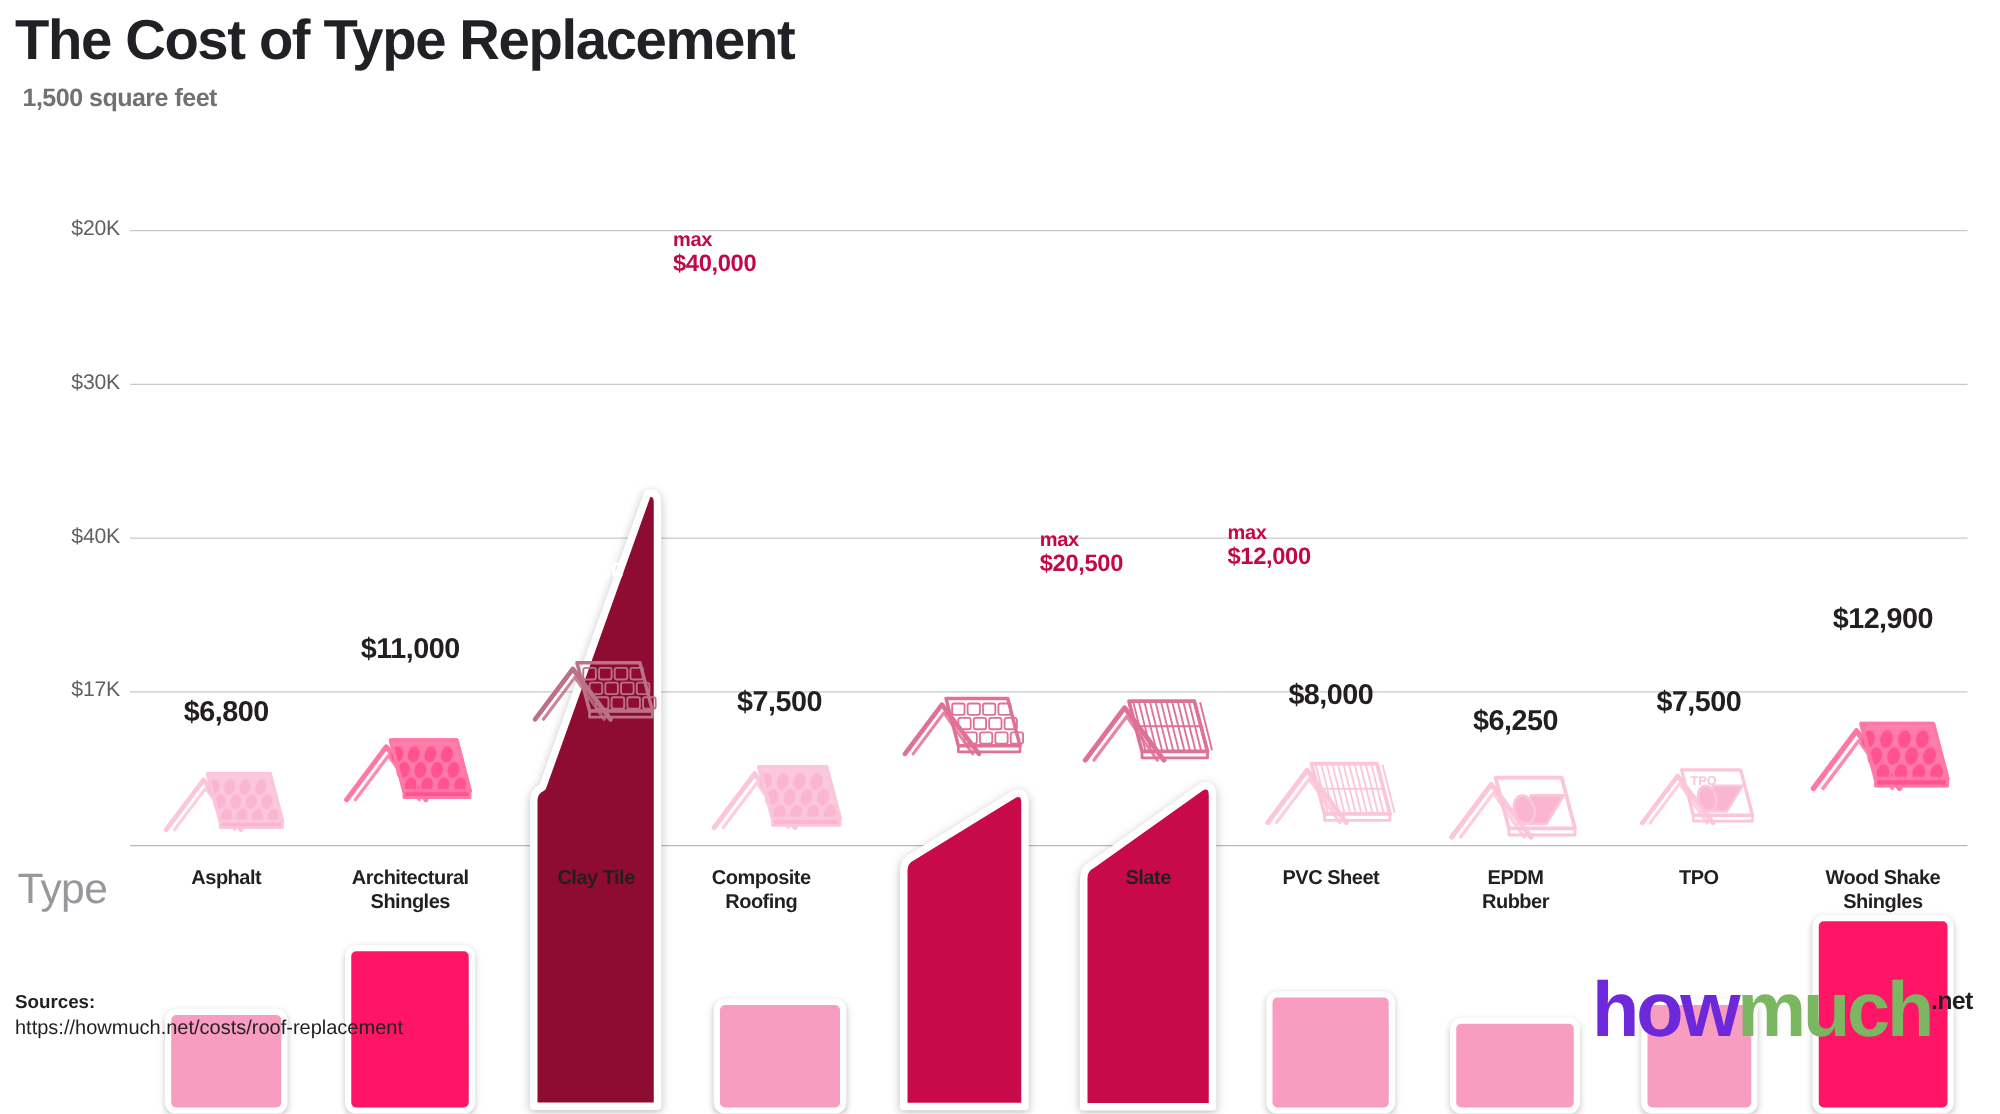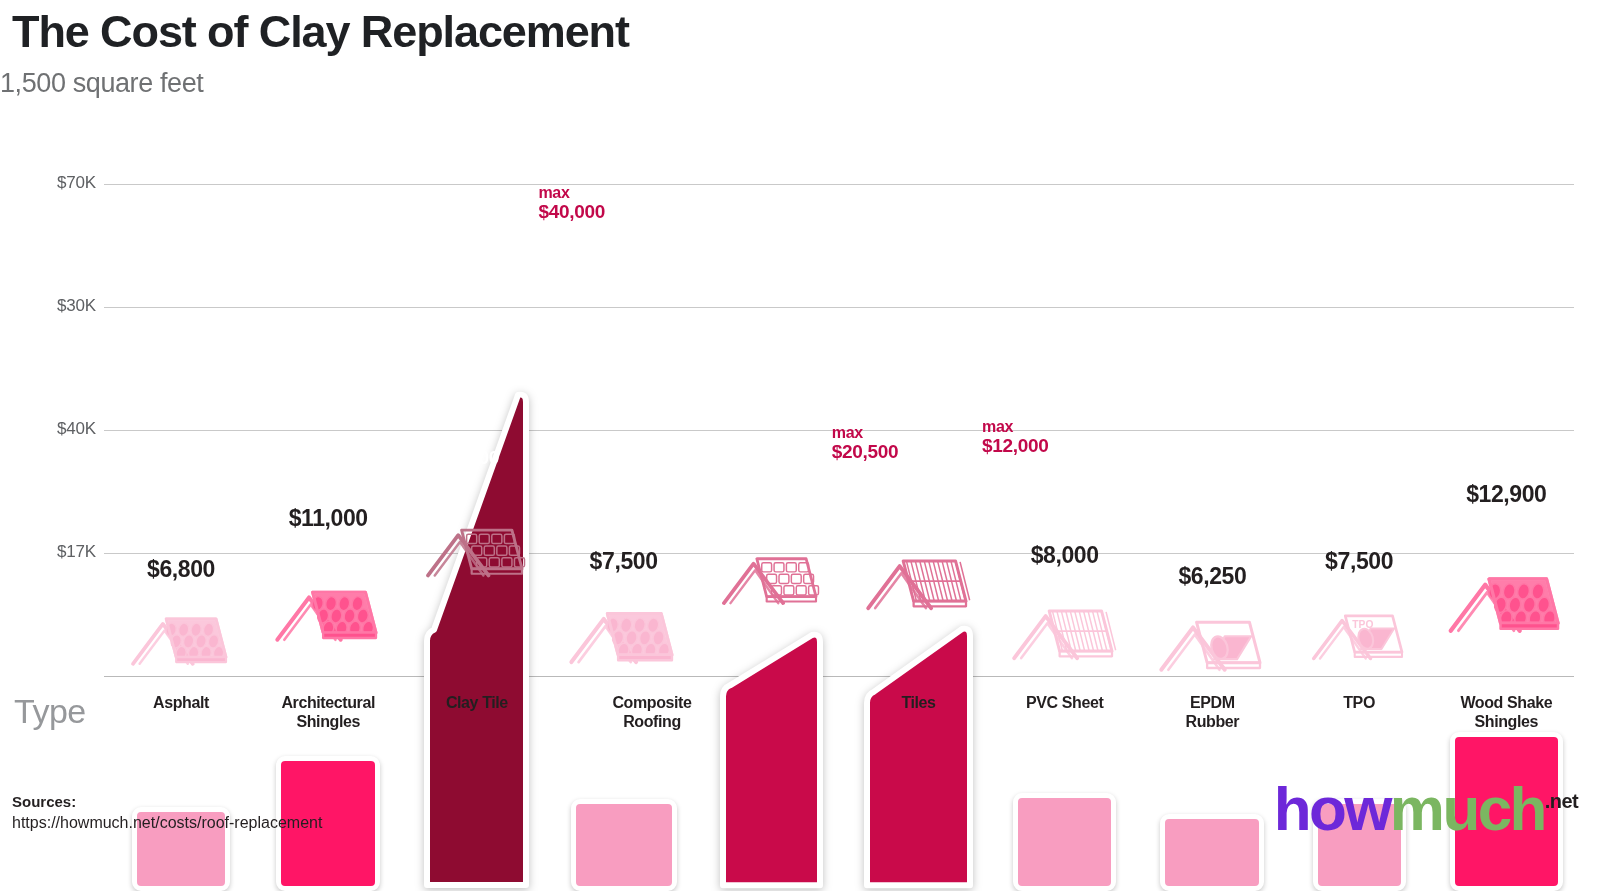--- a/index.html
+++ b/index.html
@@ -10,22 +10,22 @@
   }
   .page{position:absolute;inset:0;}
 
   
   .title{
     position:absolute;left:12px;top:6px;
     font-size:45px;font-weight:bold;color:#1f2124;letter-spacing:-1.1px;
     white-space:nowrap;
   }
   .subtitle{
-    position:absolute;left:0;top:68px;
-    font-size:27px;font-weight:normal;color:#6f7173;letter-spacing:-0.4px;
+    position:absolute;left:18px;top:68px;
+    font-size:20px;font-weight:bold;color:#6f7173;letter-spacing:-0.4px;
     white-space:nowrap;
   }
 
   
   .plot{position:absolute;left:0;top:0;width:1600px;height:891px;}
   .gridline{
     position:absolute;left:104px;width:1470px;height:1px;
     background:#c9c9c9;
   }
   .gridline.base{background:#b9b9b9;}
@@ -93,33 +93,33 @@
   }
   .logo .how{color:#6d28d9;}
   .logo .much{color:#7bb661;}
   .logo .net{font-size:20px;letter-spacing:-0.6px;color:#231f20;vertical-align:super;}
 </style>
 </head>
 <body>
 
 <div class="page">
 
-  <div class="title">The Cost of Clay Replacement</div>
+  <div class="title">The Cost of Type Replacement</div>
   <div class="subtitle">1,500 square feet</div>
 
   <div class="plot" id="plot">
       <div class="gridline base" style="top: 676px;"></div>
       <div class="gridline" style="top: 553px;"></div>
       <div class="ytick" style="top: 542px; left: 0px; width: 96px;">$17K</div>
       <div class="gridline" style="top: 430px;"></div>
       <div class="ytick" style="top: 419px; left: 0px; width: 96px;">$40K</div>
       <div class="gridline" style="top: 307px;"></div>
       <div class="ytick" style="top: 296px; left: 0px; width: 96px;">$30K</div>
       <div class="gridline" style="top: 184px;"></div>
-      <div class="ytick" style="top: 173px; left: 0px; width: 96px;">$70K</div>
+      <div class="ytick" style="top: 173px; left: 0px; width: 96px;">$20K</div>
       <div class="bar bar-simple" style="left: 132px; width: 98px; height: 83.64px; background: rgb(248, 157, 192);"></div>
       <div class="roof-icon" style="left: 127.847px; top: 599.299px; transform: scale(0.830508); transform-origin: left top;">
         <svg width="128" height="84" viewBox="0 0 128 84">
     <path d="M6 78 L42 30 L78 78" fill="none" stroke="rgb(251,198,218)" stroke-width="4.5" stroke-linecap="round" stroke-linejoin="round"></path>
     <path d="M14 78 L44 38 L72 78" fill="none" stroke="rgb(251,198,218)" stroke-width="3" stroke-linecap="round" stroke-linejoin="round" opacity="0.85"></path>
 
       <path d="M46 24 L106 24 L118 70 L58 70 Z" fill="rgb(250,182,208)" stroke="rgb(251,198,218)" stroke-width="3.4" stroke-linejoin="round" opacity="0.75"></path>
       <ellipse cx="52" cy="37" rx="6" ry="8" fill="rgb(250,182,208)" stroke="rgb(251,198,218)" stroke-width="1.6" transform="rotate(12 52 37)"></ellipse>
           <ellipse cx="67" cy="37" rx="6" ry="8" fill="rgb(250,182,208)" stroke="rgb(251,198,218)" stroke-width="1.6" transform="rotate(12 67 37)"></ellipse>
           <ellipse cx="82" cy="37" rx="6" ry="8" fill="rgb(250,182,208)" stroke="rgb(251,198,218)" stroke-width="1.6" transform="rotate(12 82 37)"></ellipse>
@@ -209,21 +209,21 @@
           <ellipse cx="103" cy="51" rx="6" ry="8" fill="rgb(250,182,208)" stroke="rgb(251,198,218)" stroke-width="1.6" transform="rotate(12 103 51)"></ellipse>
           <ellipse cx="64" cy="65" rx="6" ry="8" fill="rgb(250,182,208)" stroke="rgb(251,198,218)" stroke-width="1.6" transform="rotate(12 64 65)"></ellipse>
           <ellipse cx="79" cy="65" rx="6" ry="8" fill="rgb(250,182,208)" stroke="rgb(251,198,218)" stroke-width="1.6" transform="rotate(12 79 65)"></ellipse>
           <ellipse cx="94" cy="65" rx="6" ry="8" fill="rgb(250,182,208)" stroke="rgb(251,198,218)" stroke-width="1.6" transform="rotate(12 94 65)"></ellipse>
           <ellipse cx="109" cy="65" rx="6" ry="8" fill="rgb(250,182,208)" stroke="rgb(251,198,218)" stroke-width="1.6" transform="rotate(12 109 65)"></ellipse>
       <path d="M46 24 L106 24 L118 70 L58 70 Z" fill="none" stroke="rgb(251,198,218)" stroke-width="3.4" stroke-linejoin="round"></path>
       <path d="M58 70 L118 70 L118 76 L58 76 Z" fill="rgb(250,182,208)" stroke="rgb(251,198,218)" stroke-width="2.6" stroke-linejoin="round"></path>
         </svg>
       </div>
       <div class="value-label" style="left: 523.6px; width: 200px; top: 547.75px;">$7,500</div>
-      <div class="cat-label" style="left: 542px; width: 220px;"><span>Composite</span><br><span>Roofing</span></div>
+      <div class="cat-label" style="left: 499px; width: 220px;"><span>Composite</span><br><span>Roofing</span></div>
       <div class="bar bar-range" style="left: 716.8px; width: 109px; height: 264.15px;">
         <svg width="109" height="264.15">
           <path d="M6 258.15 L6 69.35 Q6 61.349999999999994 13 58.349999999999994 L95 8 Q103 6 103 15 L103 258.15 Z" fill="#C90A4A" stroke="#ffffff" stroke-width="6" stroke-linejoin="round"></path>
         </svg>
       </div>
       <div class="roof-icon" style="left: 718.69px; top: 539.139px; transform: scale(0.822034); transform-origin: left top;">
         <svg width="128" height="84" viewBox="0 0 128 84">
     <path d="M6 78 L42 30 L78 78" fill="none" stroke="rgb(224,113,150)" stroke-width="4.5" stroke-linecap="round" stroke-linejoin="round"></path>
     <path d="M14 78 L44 38 L72 78" fill="none" stroke="rgb(224,113,150)" stroke-width="3" stroke-linecap="round" stroke-linejoin="round" opacity="0.85"></path>
 
@@ -268,21 +268,21 @@
           <line x1="95.9" y1="25" x2="106.9" y2="69" stroke="rgb(224,113,150)" stroke-width="1.7"></line>
           <line x1="101" y1="25" x2="112" y2="69" stroke="rgb(224,113,150)" stroke-width="1.7"></line>
           <line x1="106.1" y1="25" x2="117.1" y2="69" stroke="rgb(224,113,150)" stroke-width="1.7"></line>
           <line x1="111.19999999999999" y1="25" x2="122.19999999999999" y2="69" stroke="rgb(224,113,150)" stroke-width="1.7"></line>
       <line x1="52" y1="47" x2="112" y2="47" stroke="rgb(224,113,150)" stroke-width="2"></line>
       <path d="M58 70 L118 70 L118 76 L58 76 Z" fill="none" stroke="rgb(224,113,150)" stroke-width="2.6" stroke-linejoin="round"></path>
         </svg>
       </div>
       <div class="minmax inside" style="left: 872px; top: 492.35px;"><span>min</span><span class="num">$15,500</span></div>
       <div class="minmax outside" style="left: 982px; top: 418.7px;"><span>max</span><span class="num">$12,000</span></div>
-      <div class="cat-label" style="left: 808.5px; width: 220px;"><span>Tiles</span></div>
+      <div class="cat-label" style="left: 808.5px; width: 220px;"><span>Slate</span></div>
       <div class="bar bar-simple" style="left: 1013.2px; width: 103px; height: 98.4px; background: rgb(248, 157, 192);"></div>
       <div class="roof-icon" style="left: 1008.84px; top: 590.139px; transform: scale(0.872881); transform-origin: left top;">
         <svg width="128" height="84" viewBox="0 0 128 84">
     <path d="M6 78 L42 30 L78 78" fill="none" stroke="rgb(251,198,218)" stroke-width="4.5" stroke-linecap="round" stroke-linejoin="round"></path>
     <path d="M14 78 L44 38 L72 78" fill="none" stroke="rgb(251,198,218)" stroke-width="3" stroke-linecap="round" stroke-linejoin="round" opacity="0.85"></path>
 
       <path d="M46 24 L106 24 L118 70 L58 70 Z" fill="none" stroke="rgb(251,198,218)" stroke-width="3.4" stroke-linejoin="round"></path>
       <line x1="50" y1="25" x2="61" y2="69" stroke="rgb(251,198,218)" stroke-width="1.7"></line>
           <line x1="55.1" y1="25" x2="66.1" y2="69" stroke="rgb(251,198,218)" stroke-width="1.7"></line>
           <line x1="60.2" y1="25" x2="71.2" y2="69" stroke="rgb(251,198,218)" stroke-width="1.7"></line>

